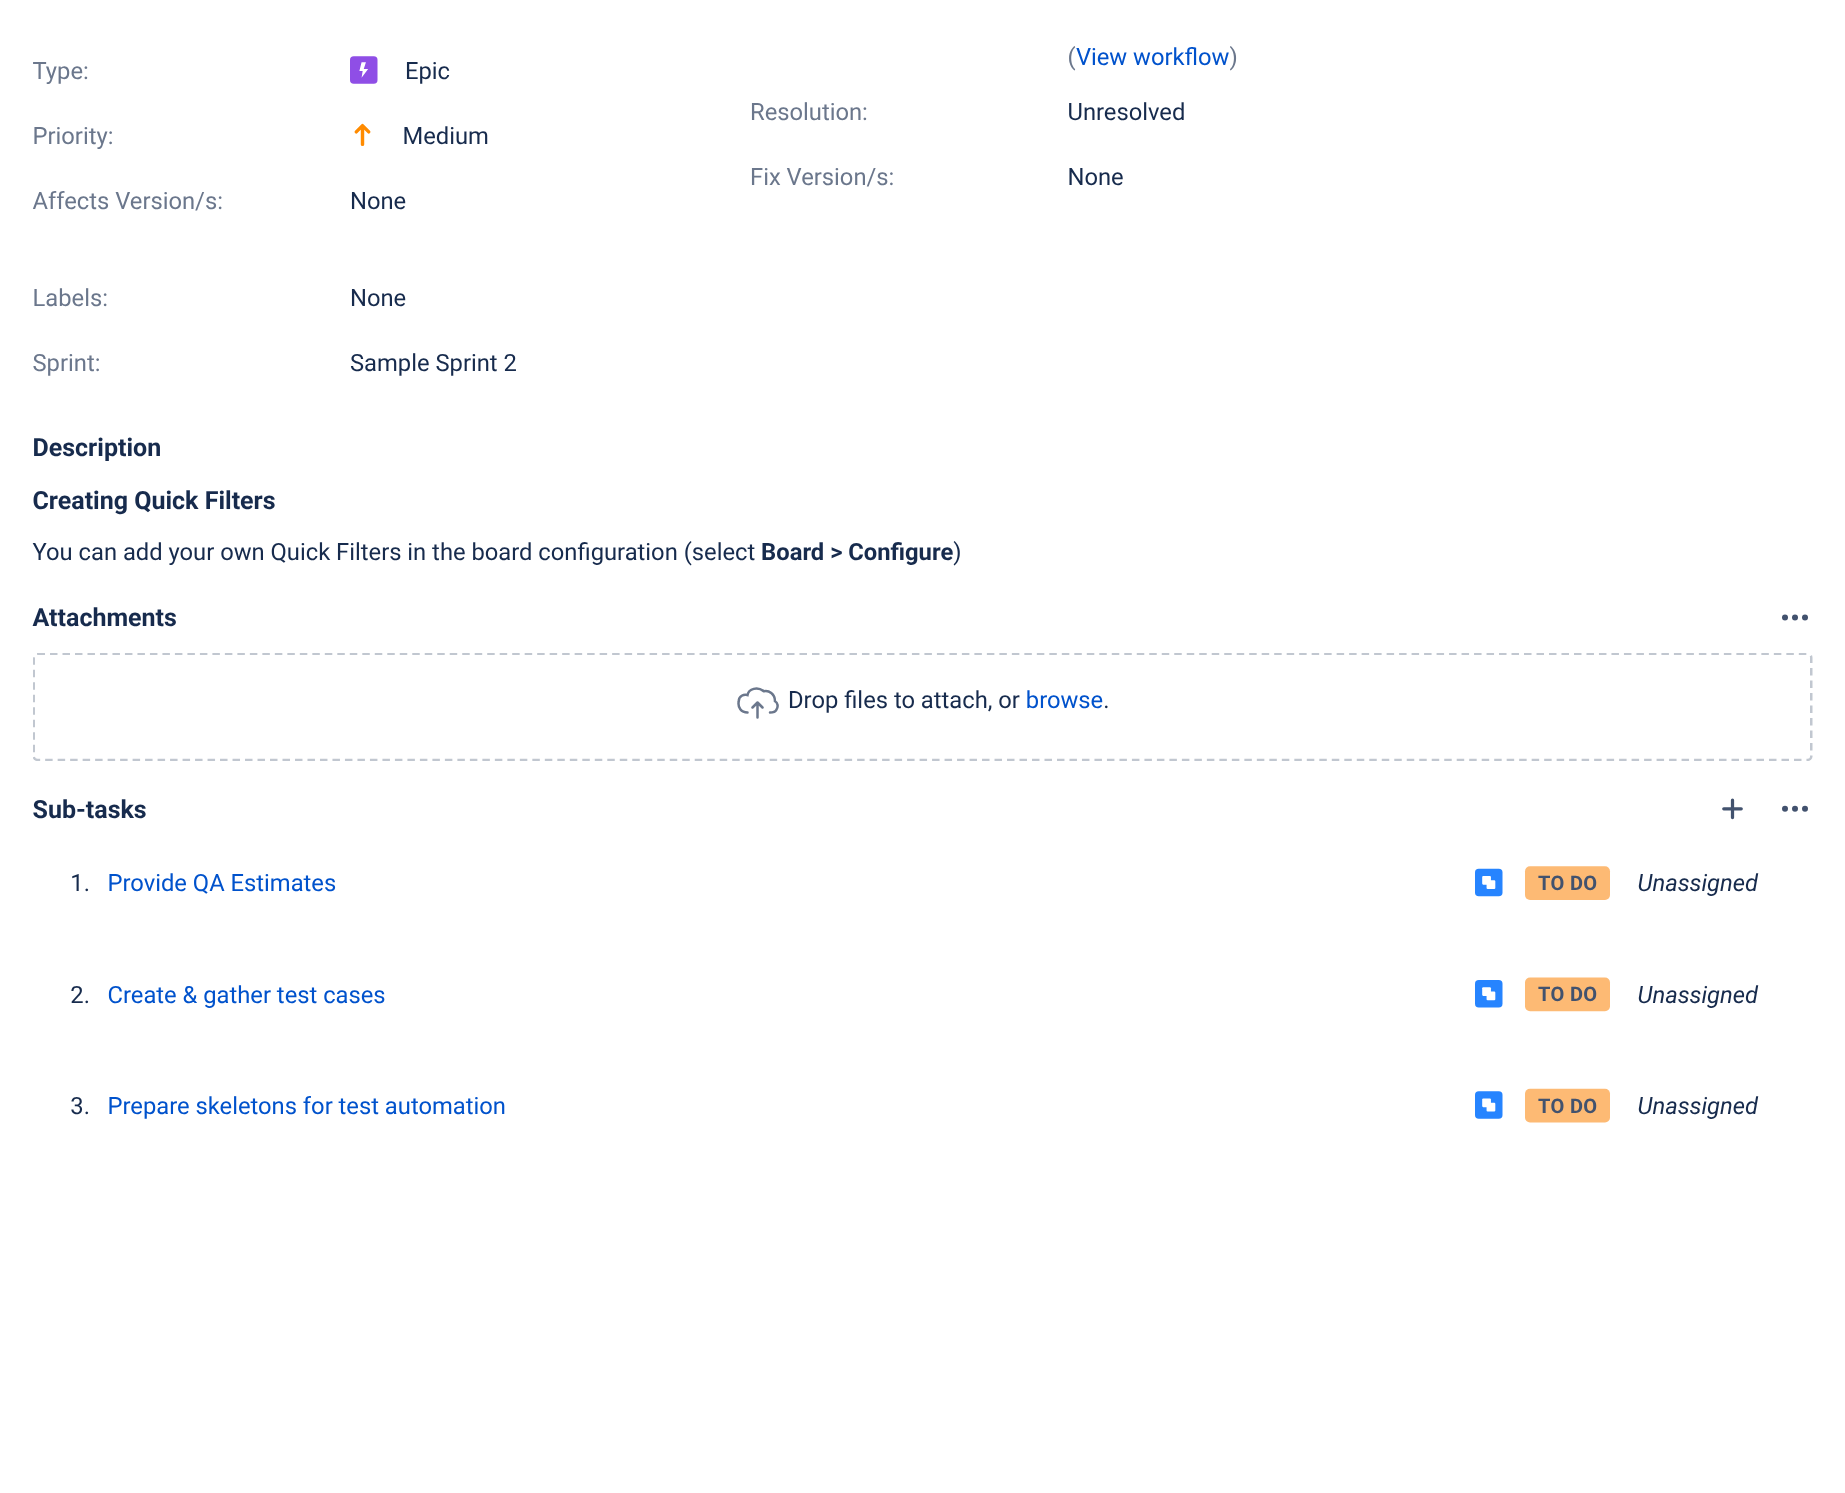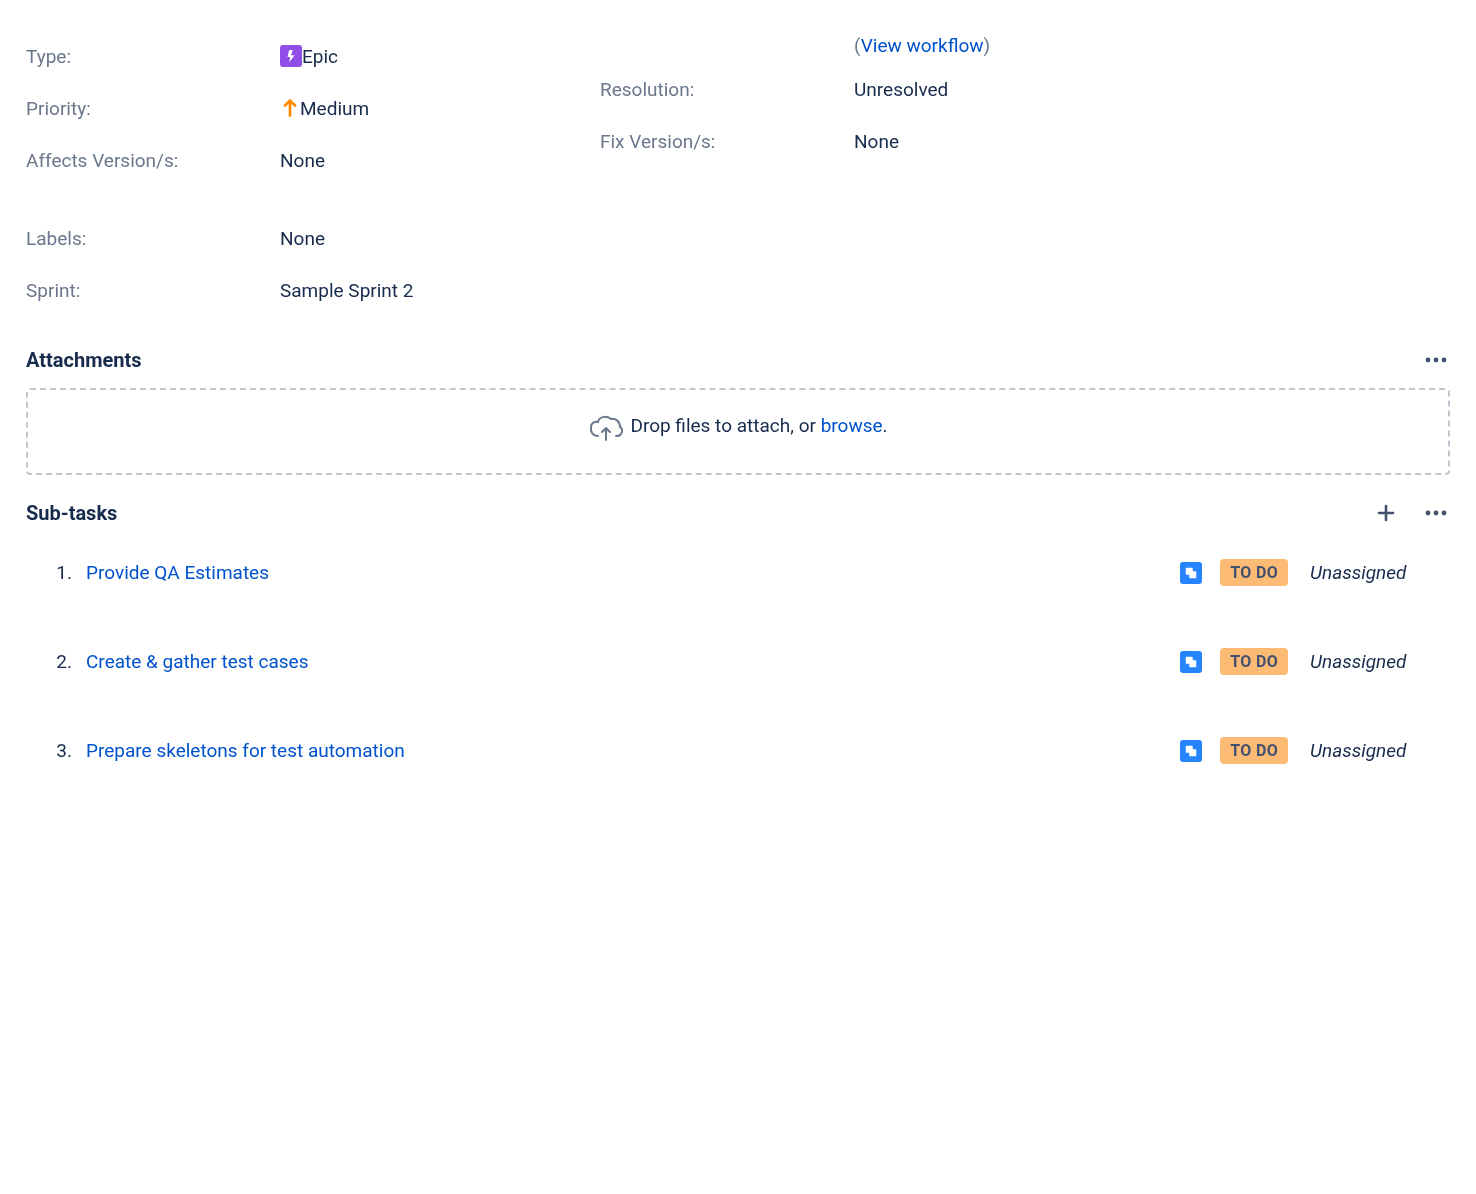--- a/index.html
+++ b/index.html
@@ -29,21 +29,21 @@
   }
   .field-label {
     color: #6B778C;
     width: 254px;
     flex-shrink: 0;
   }
   .field-value {
     color: #172B4D;
     display: flex;
     align-items: center;
-    gap: 0;
+    gap: 22px;
   }
   .epic-icon {
     width: 22px;
     height: 22px;
     background: #8F4EE6;
     border-radius: 3px;
     display: inline-flex;
     align-items: center;
     justify-content: center;
   }
@@ -223,20 +223,27 @@
       <div class="field-value">Unresolved</div>
     </div>
     <div class="field-row">
       <div class="field-label">Fix Version/s:</div>
       <div class="field-value">None</div>
     </div>
   </div>
 </div>
 
 <div>
+  <div class="section-heading">Description</div>
+  <div class="desc-body">
+    <div class="desc-title">Creating Quick Filters</div>
+    <p>
+      <span>You can add your own Quick Filters in the board configuration (select </span><strong>Board &gt; Configure</strong><span>)</span>
+    </p>
+  </div>
 </div>
 
 <div class="section-header">
   <div class="section-heading">Attachments</div>
   <div class="header-actions">
     <span class="icon-btn">
       <svg width="22" height="6" viewBox="0 0 22 6">
           <circle cx="3" cy="3" r="2.4" fill="#42526E"></circle>
           <circle cx="11" cy="3" r="2.4" fill="#42526E"></circle>
           <circle cx="19" cy="3" r="2.4" fill="#42526E"></circle>

